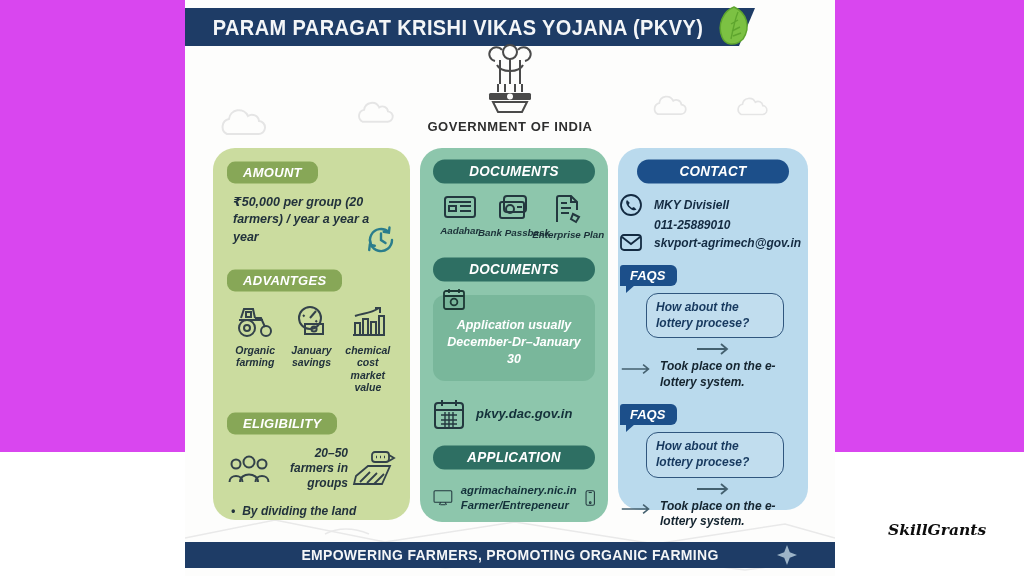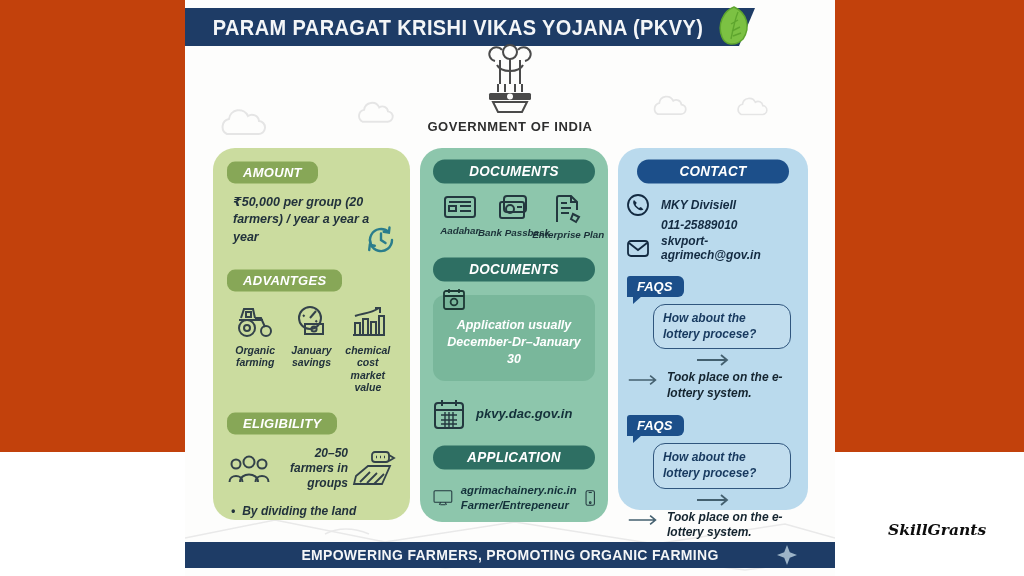--- a/index.html
+++ b/index.html
@@ -1,18 +1,18 @@
 <!DOCTYPE html>
 <html><head>
 <meta charset="utf-8">
 <style>
   * { margin:0; padding:0; box-sizing:border-box; }
   html,body { width:1024px; height:576px; background:#ffffff; overflow:hidden;
               font-family:"Liberation Sans","DejaVu Sans",sans-serif; }
-  .stage { position:relative; width:1024px; height:452px; background:#c2410c; }
+  .stage { position:relative; width:1024px; height:452px; background:#d946ef; }
   .poster { position:absolute; left:185px; top:0; width:650px; height:576px; background:#fdfdfc; }
 
   
   .cloud { position:absolute; opacity:.9; }
   .ground-sketch { position:absolute; left:0; top:512px; width:650px; height:60px; }
 
   
   .header-bar { position:absolute; left:0; top:8px; width:570px; height:38px;
     background:#1e3c66; clip-path:polygon(0 0,100% 0,calc(100% - 16px) 100%,0 100%);
     display:flex; align-items:center; justify-content:center; }
@@ -21,21 +21,21 @@
   .leaf { position:absolute; left:528px; top:3px; width:42px; height:46px; }
 
   
   .emblem-wrap { position:absolute; left:225px; top:41px; width:200px; text-align:center; }
   .emblem-caption { margin-top:4px; font-size:13px; font-weight:600; color:#2e2e2e; letter-spacing:.6px; }
 
   
   .col { position:absolute; top:148px; border-radius:22px;font-style:italic; }
   .col-left  { left:28px;  width:197px; height:372px; background:#cbdc9f; padding:14px 14px; }
   .col-mid   { left:235px; width:188px; height:374px; background:#8dc6ac; padding:12px 13px; text-align:center; }
-  .col-right { left:433px; width:190px; height:362px; background:#badaed; padding:12px 9px; }
+  .col-right { left:433px; width:190px; height:362px; background:#badaed; padding:12px 2px; }
 
   
   .badge-green { display:inline-block; background:#87a757; color:#fff; font-weight:700;
     font-size:13px; letter-spacing:.3px; padding:3px 16px; border-radius:8px; transform:scaleY(1.05); }
   .amount-text { margin:11px 0 0 6px; width:162px; font-size:12.5px; font-weight:600;
     color:#22323c; line-height:1.38; }
   .refresh-icon { position:absolute; right:13px; top:76px; }
   .adv-row { display:flex; margin-top:13px; }
   .adv-item { flex:1; display:flex; flex-direction:column; align-items:center; }
   .adv-label { margin-top:6px; font-size:10.5px; font-weight:600; color:#22323c;

